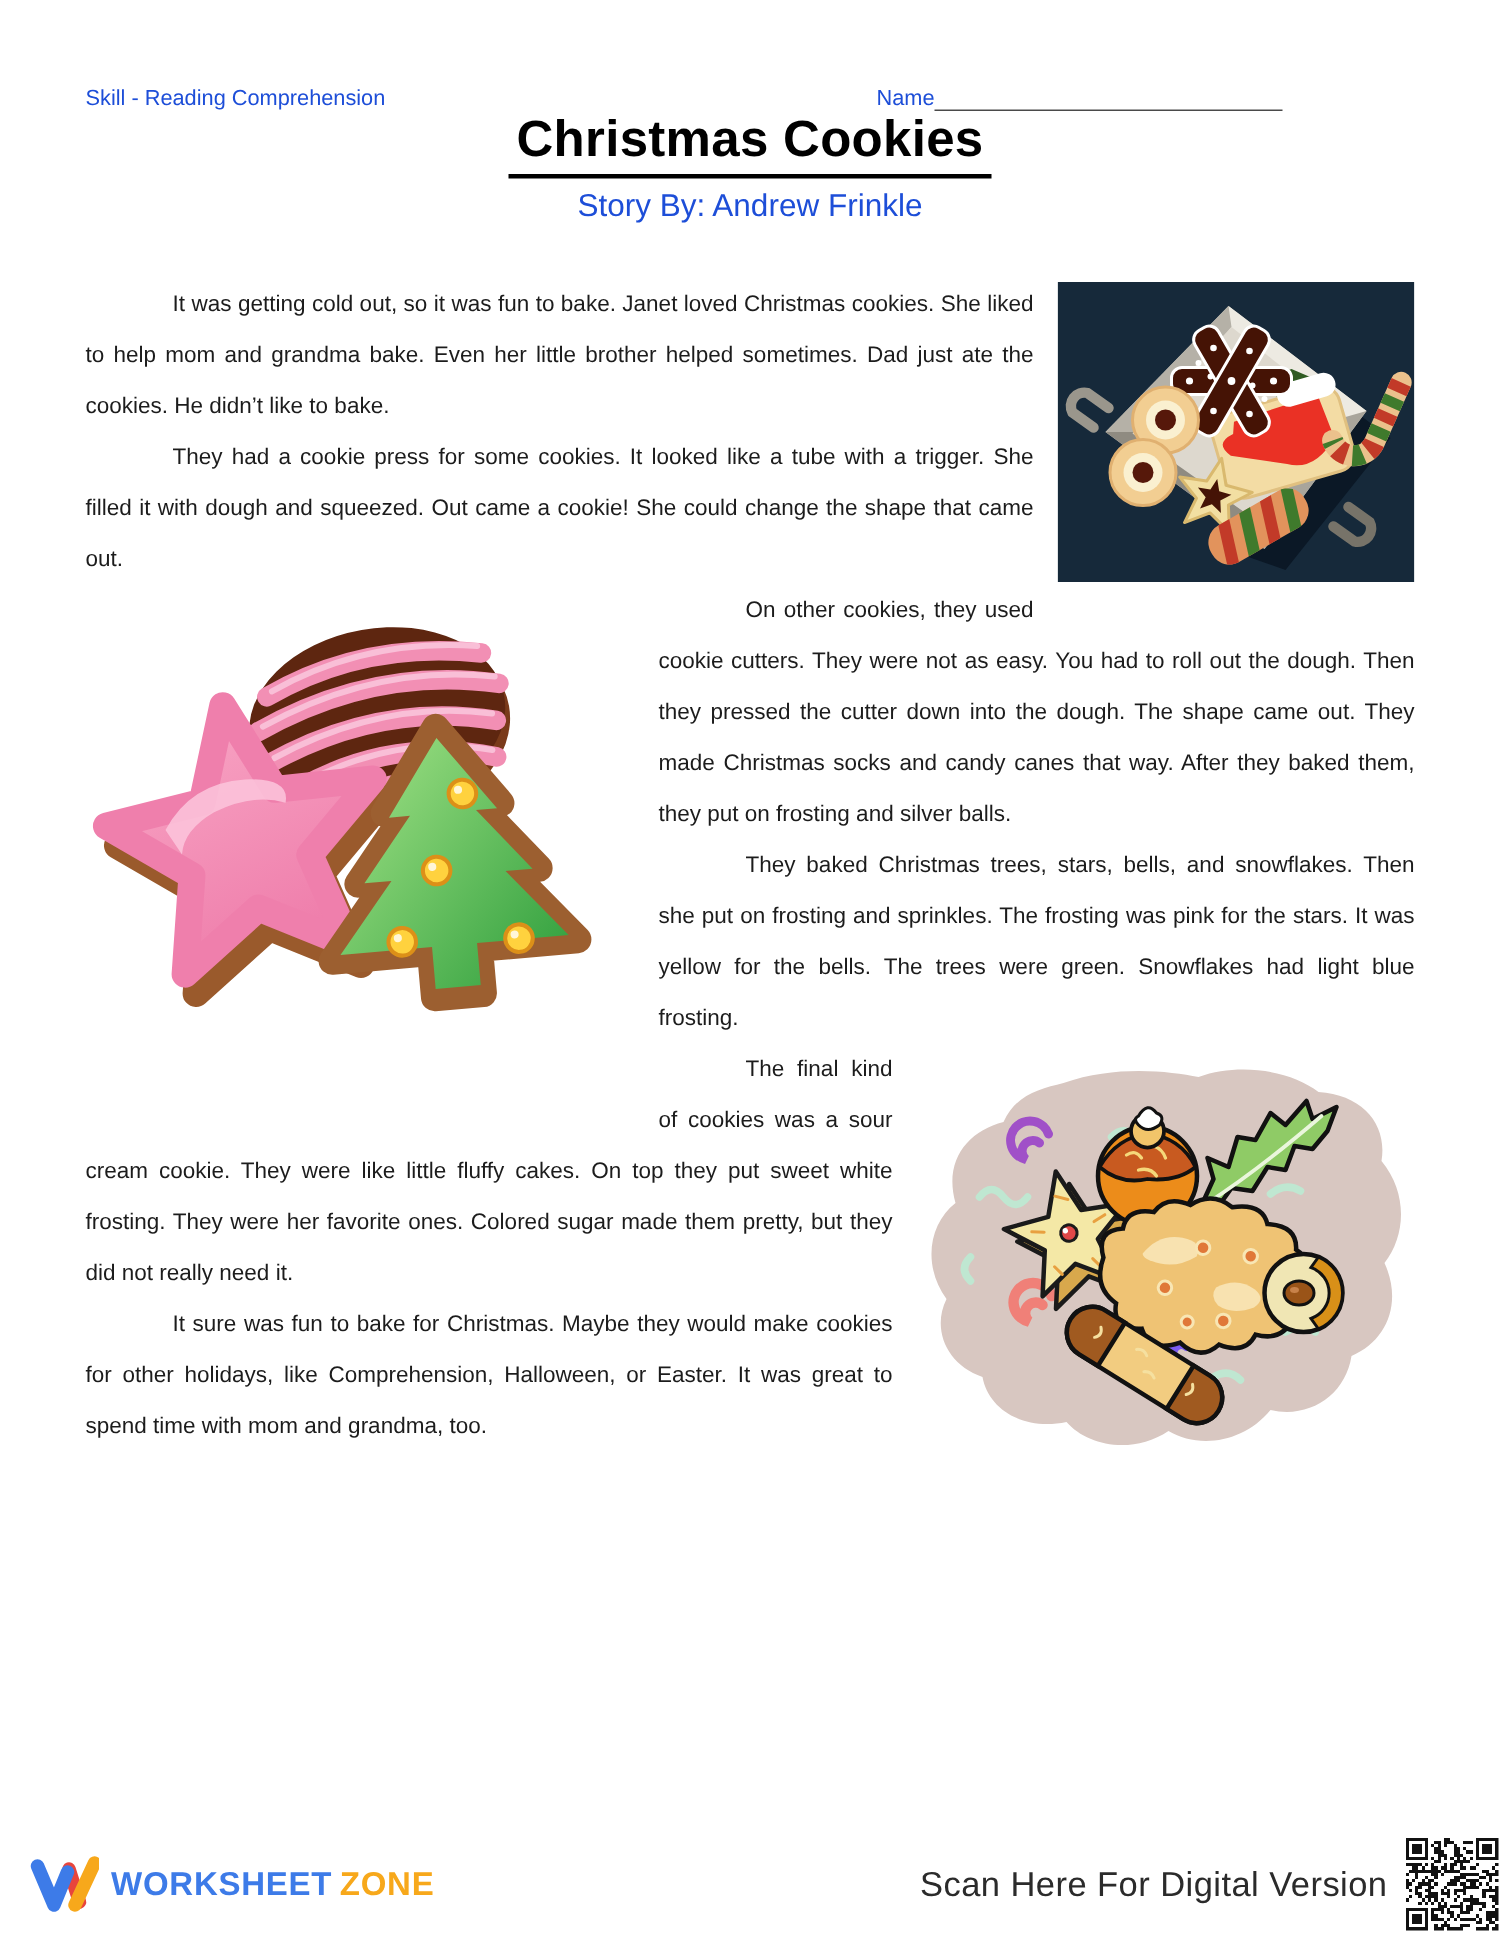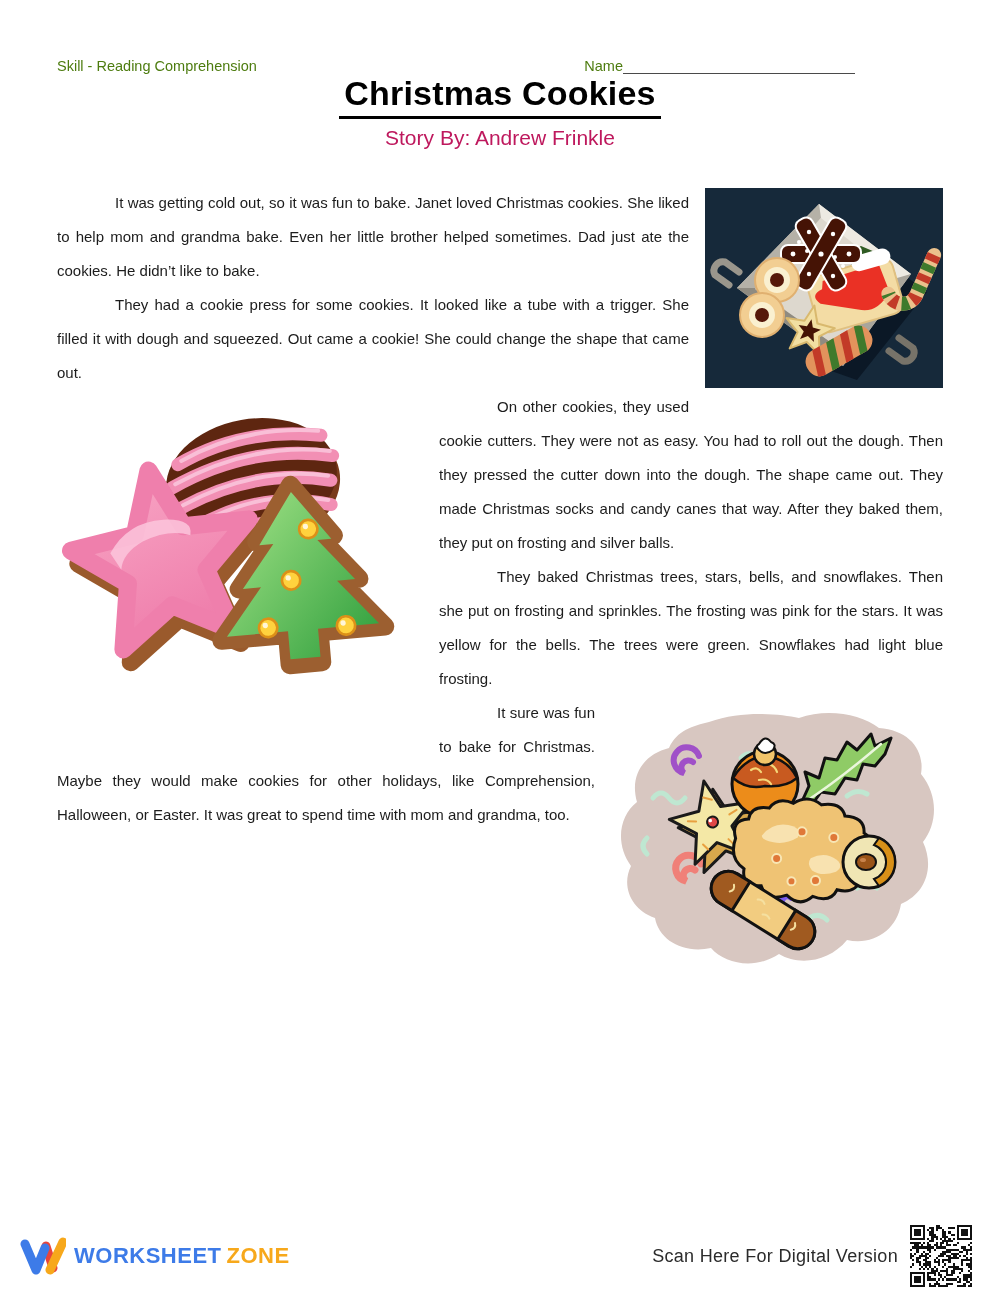--- a/index.html
+++ b/index.html
@@ -1,46 +1,46 @@
 <!DOCTYPE html>
 <html><head>
 <meta charset="utf-8">
 <style>
   * { margin:0; padding:0; box-sizing:border-box; }
   html,body { background:#ffffff; }
   body { font-family:"Liberation Sans", sans-serif; color:#1a1a1a; }
   .page { position:relative; width:1000px; height:1294px; margin:0 auto; background:#fff; overflow:hidden; padding:58px 57px 0 57px; }
 
   
-  .header { display:flex; justify-content:space-between; align-items:flex-end; font-size:14.5px; color:#4d7c0f; }
+  .header { display:flex; justify-content:space-between; align-items:flex-end; font-size:14.5px; color:#1d4ed8; }
   .name-area { display:flex; align-items:flex-end; margin-right:88px;margin-left:28px; }
   .name-line { display:inline-block; width:232px; height:15px; border-bottom:1.6px solid #4a4a4a; }
 
   
   .title-wrap { text-align:center; }
   .title { display:inline-block; font-size:34px; font-weight:700; color:#000; border-bottom:3.5px solid #000; padding:0 5px 3px 5px; letter-spacing:0.2px; }
-  .byline { text-align:center; font-size:21px; margin-top:7px; color:#be185d; }
+  .byline { text-align:center; font-size:21px; margin-top:7px; color:#1d4ed8; }
 
   
   .content { margin-top:36px; font-size:15px; line-height:34px; text-align:justify; color:#1c1c1c; }
   .content p { text-indent:58px; margin:0; }
   .imgbox { overflow:hidden; }
   .img1 { float:right; width:238px; height:200px; margin:2px 0 10px 16px; }
   .img2 { float:left; width:362px; height:330px; margin:4px 20px 8px 0; }
   .img3 { float:right; width:330px; height:276px; margin:6px 0 8px 18px; }
   .imgbox svg { display:block; width:100%; height:100%; }
 
   
-  .footer { position:absolute; left:20px; right:28px; bottom:6px; height:64px; display:flex; justify-content:space-between; align-items:center; }
+  .footer { position:absolute; left:20px; right:1px; bottom:6px; height:64px; display:flex; justify-content:space-between; align-items:center; }
   .logo { display:flex; align-items:center; gap:8px; }
   .logo-text { font-size:22px; font-weight:700; letter-spacing:0.5px; white-space:nowrap; }
   .logo-blue { color:#3D7BE8; }
   .logo-orange { color:#F7A81B; margin-left:5px; }
   .scan-group { display:flex; align-items:center; gap:12px; }
-  .scan-text { font-size:18px; color:#2b2b2b; letter-spacing:0.3px; }
+  .scan-text { font-size:23px; color:#2b2b2b; letter-spacing:0.3px; }
   .qr { width:62px; height:62px; }
 </style>
 </head>
 <body>
 
 <div class="page">
 
   <div class="header">
     <span>Skill - Reading Comprehension</span>
     <span class="name-area">
@@ -256,20 +256,21 @@
           <g fill="none" stroke="#F5E0A0" stroke-width="2" stroke-linecap="round">
             <path d="M-38,-6 q4,4 0,8"></path>
               <path d="M34,-6 q4,4 0,8"></path>
             <path d="M-10,-6 q4,-3 8,0"></path>
               <path d="M2,4 q4,-3 8,0"></path>
           </g>
         </g>
       </svg>
     </div>
 
+    <p>The final kind of cookies was a sour cream cookie. They were like little fluffy cakes. On top they put sweet white frosting. They were her favorite ones. Colored sugar made them pretty, but they did not really need it.</p>
     <p>It sure was fun to bake for Christmas. Maybe they would make cookies for other holidays, like Comprehension, Halloween, or Easter. It was great to spend time with mom and grandma, too.</p>
   </div>
 
   <div class="footer">
     <div class="logo">
       <svg width="46" height="40" viewBox="0 0 46 40">
         <path d="M26,10 L33,32" fill="none" stroke="#E8453C" stroke-width="9" stroke-linecap="round"></path>
         <path d="M5,8 L16,34 L25,12" fill="none" stroke="#3D7BE8" stroke-width="9" stroke-linecap="round" stroke-linejoin="round"></path>
         <path d="M30,34 L43,6" fill="none" stroke="#F7A81B" stroke-width="9" stroke-linecap="round"></path>
       </svg>

